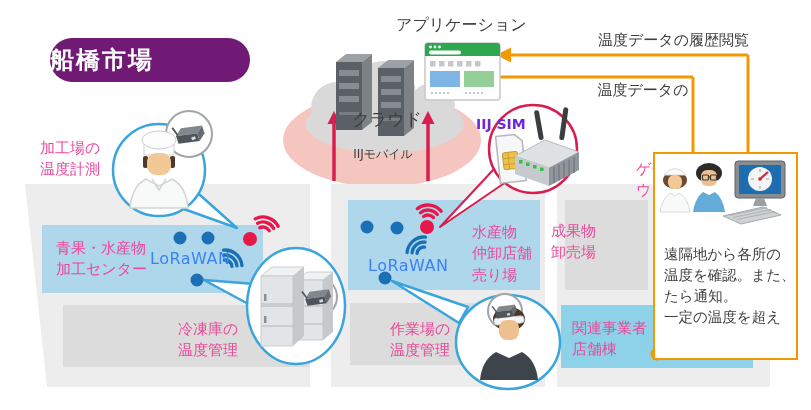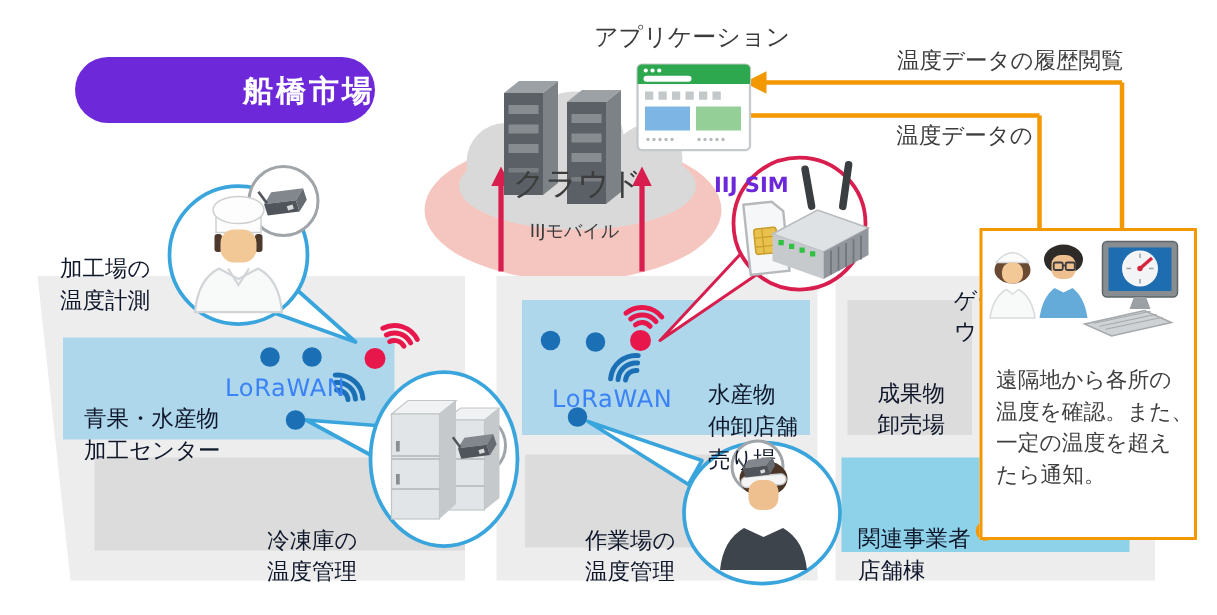--- a/index.html
+++ b/index.html
@@ -1,25 +1,25 @@
 <!DOCTYPE html>
 <html><head>
 <meta charset="utf-8">
 <style>
   html,body{margin:0;padding:0;background:#fff;}
   #stage{position:relative;width:811px;height:410px;background:#fff;overflow:hidden;
          font-family:"DejaVu Sans","Liberation Sans",sans-serif;}
   .abs{position:absolute;}
   svg{display:block;}
   .z0{z-index:0}.z1{z-index:1}.z2{z-index:2}.z3{z-index:3}
-  .lbl{font-size:15px;line-height:1.42;font-weight:500;color:#0f172a;white-space:nowrap;margin-top:31px;}
+  .lbl{font-size:15px;line-height:1.42;font-weight:500;color:#ec4899;white-space:nowrap;}
   .ctr{text-align:center;}
-  .pill{left:50px;top:38px;width:200px;height:44px;border-radius:22px;background:#6d28d9;
-        color:#fff;font-size:20px;font-weight:bold;letter-spacing:2px;
-        display:flex;align-items:center;justify-content:flex-end;}
+  .pill{left:50px;top:38px;width:200px;height:44px;border-radius:22px;background:#701a75;
+        color:#fff;font-size:24px;font-weight:bold;letter-spacing:2px;
+        display:flex;align-items:center;justify-content:flex-start;}
   .bar-blue{background:#aed7eb;}
   .box-gray{background:#dcdcdc;}
   .panel-blue{background:#8ed2ea;}
   .lorawan{font-size:16px;font-weight:500;color:#3b82f6;letter-spacing:.5px;}
   .remote-card{left:653px;top:152px;width:145px;height:208px;background:#fff;
                border:2.5px solid #f39800;box-sizing:border-box;}
   .remote-text{position:absolute;left:9px;top:90px;font-size:14.5px;line-height:21px;
                font-weight:500;color:#3f3f3f;white-space:nowrap;}
   .flowlbl{font-size:15px;font-weight:500;color:#3c3c3c;white-space:nowrap;}
 </style>
@@ -168,21 +168,21 @@
           <circle cx="24" cy="51" r="1.1"></circle>
         <circle cx="42" cy="51" r="1.1"></circle>
           <circle cx="46" cy="51" r="1.1"></circle>
           <circle cx="50" cy="51" r="1.1"></circle>
           <circle cx="54" cy="51" r="1.1"></circle>
           <circle cx="58" cy="51" r="1.1"></circle>
       </g>
     </svg>
   </div>
 
-  <div class="abs z3 flowlbl" style="left:342px;top:108px;width:80px;text-align:left;font-size:21px;">クラウド</div>
+  <div class="abs z3 flowlbl" style="left:342px;top:108px;width:80px;text-align:right;font-size:17px;">クラウド</div>
   <div class="abs z3 flowlbl" style="left:336px;top:146px;width:94px;text-align:center;font-size:12px;">IIJモバイル</div>
 
   <div class="abs z3 flowlbl" style="left:598px;top:31px;">温度データの履歴閲覧</div>
   <div class="abs z3 flowlbl ctr" style="left:593px;top:82px;width:100px;line-height:17px;">
     <div>温度データの</div>
   </div>
 
   <div class="abs z3" style="left:476px;top:116px;font-size:14px;font-weight:600;color:#6d28d9;">IIJ SIM</div>
   <div class="abs z3" style="left:494px;top:132px;">
     <svg width="34" height="54" viewBox="0 0 34 54">
@@ -253,21 +253,21 @@
   </div>
   <div class="abs z3 lorawan" style="left:150px;top:249px;">LoRaWAN</div>
 
   <div class="abs z3 lbl" style="left:472px;top:222px;">
     <div>水産物</div>
     <div>仲卸店舗</div>
     <div>売り場</div>
   </div>
   <div class="abs z3 lorawan" style="left:368px;top:256px;">LoRaWAN</div>
 
-  <div class="abs z3 lbl" style="left:585px;top:221px;">
+  <div class="abs z3 lbl" style="left:551px;top:221px;">
     <div>成果物</div>
     <div>卸売場</div>
   </div>
   <div class="abs z3 lbl" style="left:572px;top:318px;">
     <div>関連事業者</div>
     <div>店舗棟</div>
   </div>
 
   <div class="abs z1 lbl" style="left:178px;top:319px;">
     <div>冷凍庫の</div>
@@ -344,18 +344,18 @@
         </g>
       <path d="M101 19 L109 12" stroke="#d6233f" stroke-width="2.2"></path>
       <circle cx="101" cy="19" r="1.8" fill="#d6233f"></circle>
       <polygon points="97,38 105,38 108,46 94,46" fill="#9aa0a4"></polygon>
       <polygon points="64,56 104,47 122,55 82,64" fill="#ced2d4" stroke="#a5a9ac" stroke-width="1"></polygon>
       <path d="M70 55.5 L108 47.5 M74 57.5 L112 49.5 M78 59.5 L116 51.5" stroke="#a5a9ac" stroke-width="0.8" fill="none"></path>
     </svg>
     <div class="remote-text">
       <div>遠隔地から各所の</div>
       <div>温度を確認。また、</div>
+      <div>たら通知。</div>
       <div>一定の温度を超え</div>
-      <div>たら通知。</div>
     </div>
   </div>
 
 </div>
 
 </body></html>

